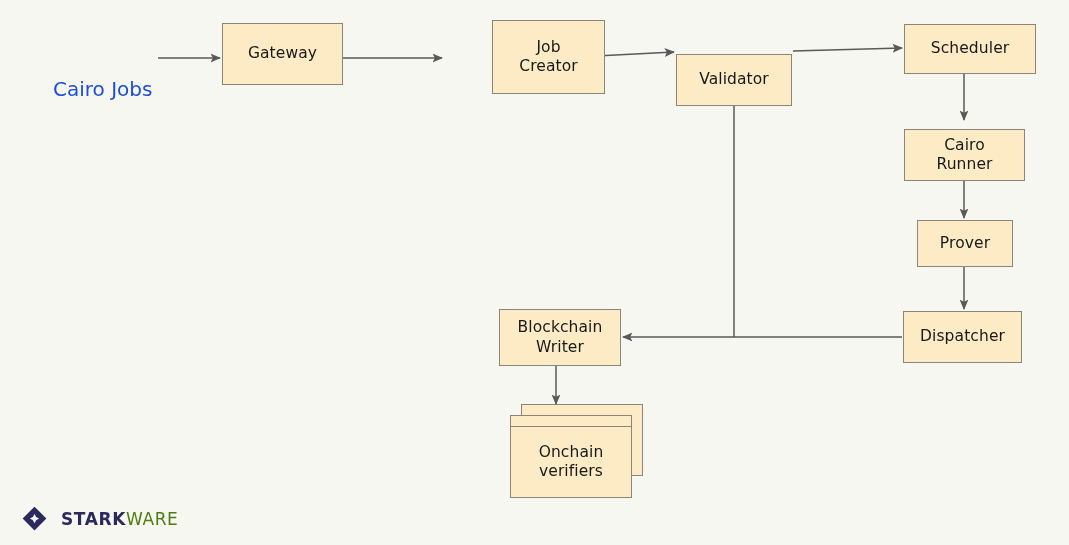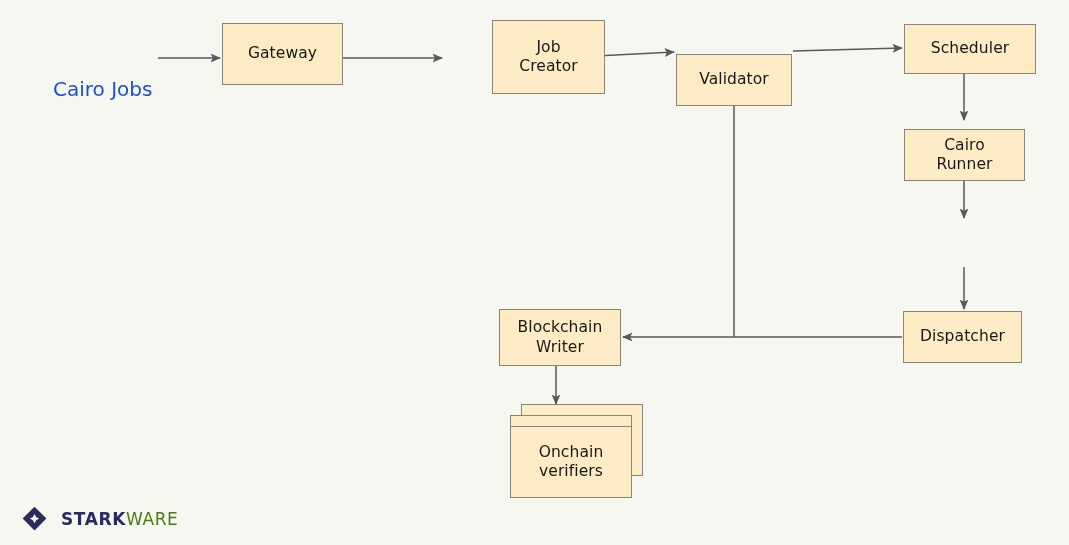--- a/index.html
+++ b/index.html
@@ -120,20 +120,21 @@
   <div class="node" style="left:444px; top:20px; width:113px; height:74px;margin-left:48px;">Job
 Creator</div>
 
   <div class="node" style="left:676px; top:26px; width:116px; height:52px;margin-top:28px;">Validator</div>
 
   <div class="node" style="left:904px; top:24px; width:132px; height:50px;">Scheduler</div>
 
   <div class="node" style="left:904px; top:121px; width:121px; height:52px;margin-top:8px;">Cairo
 Runner</div>
 
+  <div class="node" style="left:917px; top:220px; width:96px; height:47px;">Prover</div>
 
   <div class="node" style="left:903px; top:311px; width:119px; height:52px;">Dispatcher</div>
 
   <div class="node" style="left:499px; top:309px; width:122px; height:57px;">Blockchain
 Writer</div>
 
   <div class="stack-ghost" style="left:521px; top:404px; width:122px; height:72px;"></div>
   <div class="stack-ghost" style="left:510px; top:415px; width:122px; height:72px;"></div>
   <div class="node" style="left:510px; top:426px; width:122px; height:72px;">Onchain
 verifiers</div>

